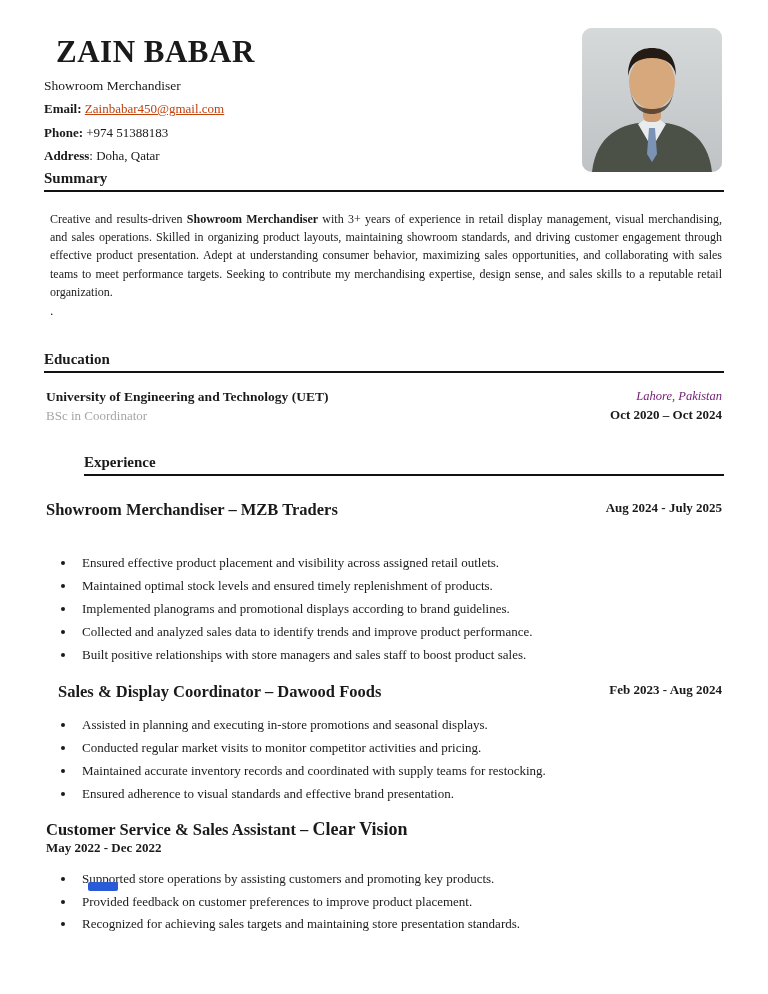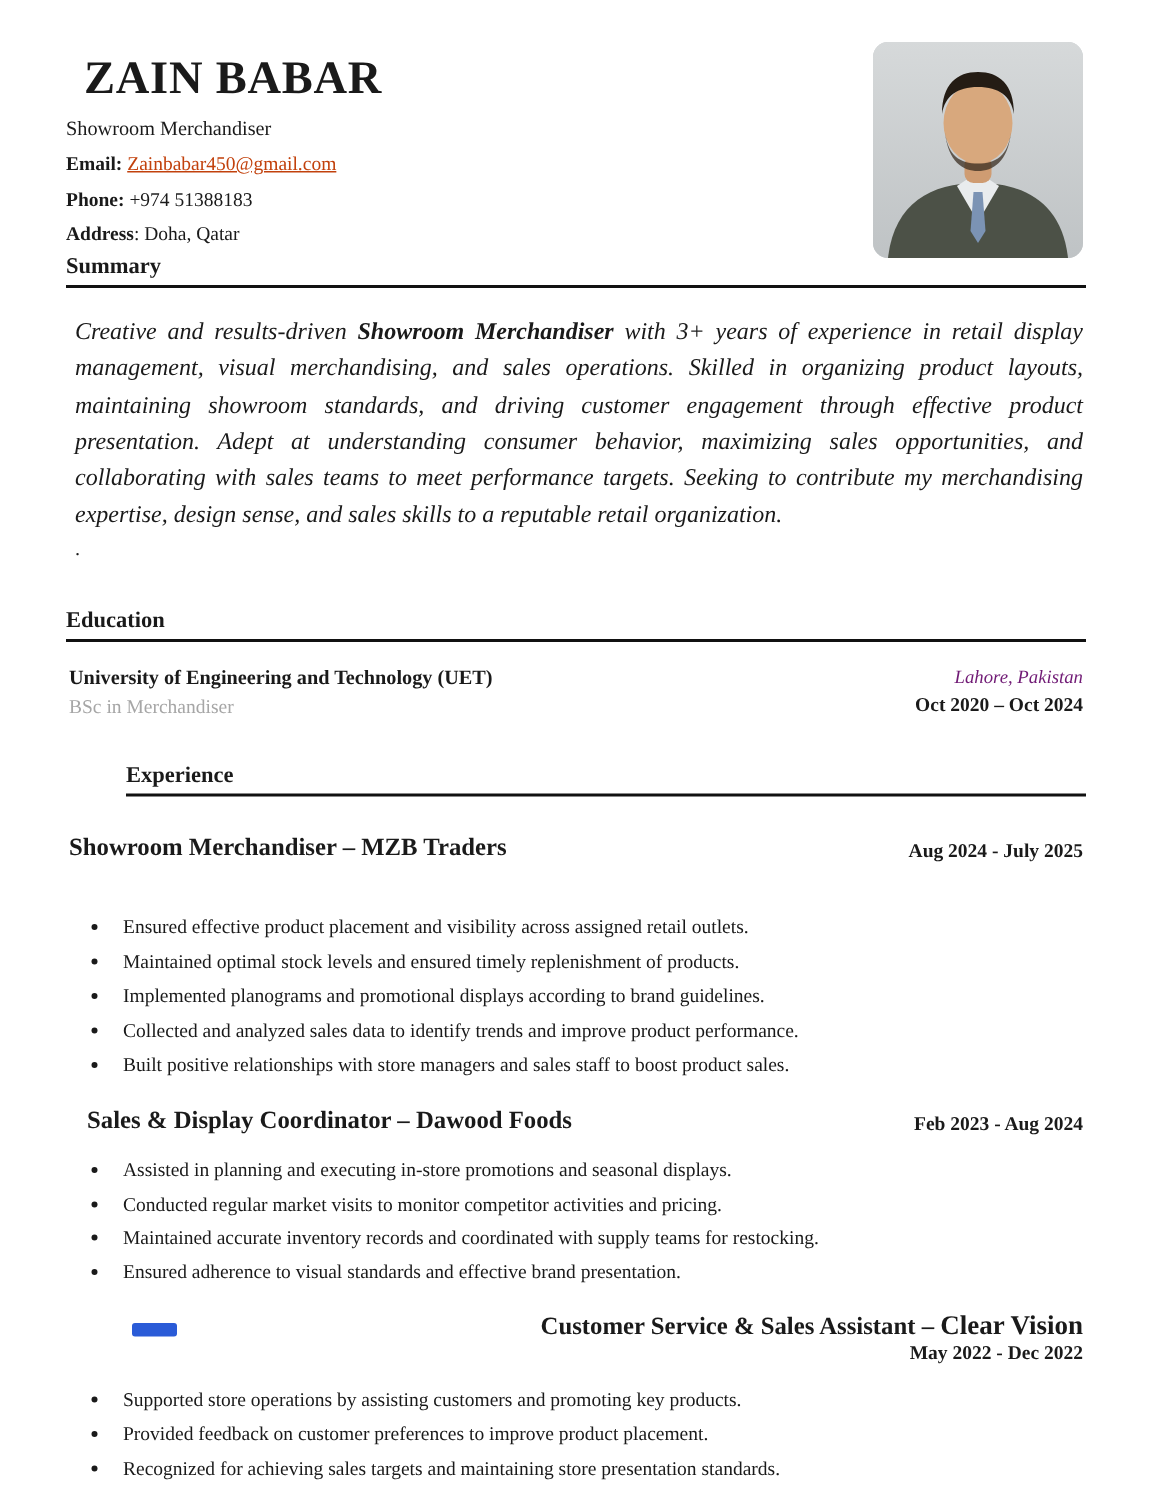--- a/index.html
+++ b/index.html
@@ -41,43 +41,42 @@
   .section-heading {
     font-size: 15px; font-weight: bold;
     padding-bottom: 3px;
     border-bottom: 2.5px solid #111;
   }
   .summary-heading { margin-top: -2px; }
 
   
   .summary-body {
     margin: 18px 2px 0 6px;
-    font-size: 16px; line-height: 1.52;
+    font-size: 12px; line-height: 1.52;
     text-align: justify;
-    font-style: italic;
   }
   .summary-body b { font-weight: bold; }
   .trailing-period { font-size: 13.5px; margin: 2px 0 0 6px; }
 
   
   .education-heading { margin-top: 32px; }
   .edu-row {
     display: flex; justify-content: space-between;
     margin-top: 16px; padding: 0 2px;
   }
   .edu-school { font-size: 13.5px; font-weight: bold; }
   .edu-degree { font-size: 13px; color: #a6a6a6; margin-top: 3px; }
   .edu-right { text-align: right; }
   .edu-location { font-size: 12.5px; font-style: italic; color: #701a75; }
   .edu-dates { font-size: 13px; font-weight: bold; margin-top: 3px; }
 
   
   .experience-heading { margin-top: 30px; margin-left: 40px; }
   .job-header {
-    display: flex; justify-content: space-between; align-items: flex-end;
+    display: flex; justify-content: space-between; align-items: flex-start;
     padding: 0 2px;
   }
   .job1-header { margin-top: 24px; }
   .job-title { font-size: 16.5px; font-weight: bold; }
   .job-title .emph { font-size: 18px; font-weight: bold; }
   .job-dates { font-size: 13px; font-weight: bold; white-space: nowrap; }
 
   ul.bullets {
     margin: 14px 0 0 0;
     padding-left: 32px;
@@ -153,21 +152,21 @@
   </div>
 
   <div class="section-heading summary-heading">Summary</div>
   <p class="summary-body"><span>Creative and results-driven </span><b>Showroom Merchandiser</b><span> with 3+ years of experience in retail display management, visual merchandising, and sales operations. Skilled in organizing product layouts, maintaining showroom standards, and driving customer engagement through effective product presentation. Adept at understanding consumer behavior, maximizing sales opportunities, and collaborating with sales teams to meet performance targets. Seeking to contribute my merchandising expertise, design sense, and sales skills to a reputable retail organization.</span></p>
   <div class="trailing-period">.</div>
 
   <div class="section-heading education-heading">Education</div>
   <div class="edu-row">
     <div class="edu-left">
       <div class="edu-school">University of Engineering and Technology (UET)</div>
-      <div class="edu-degree">BSc in Merchandiser</div>
+      <div class="edu-degree">BSc in Coordinator</div>
     </div>
     <div class="edu-right">
       <div class="edu-location">Lahore, Pakistan</div>
       <div class="edu-dates">Oct 2020 – Oct 2024</div>
     </div>
   </div>
 
   <div class="section-heading experience-heading">Experience</div>
 
   <div class="job-header job1-header">

